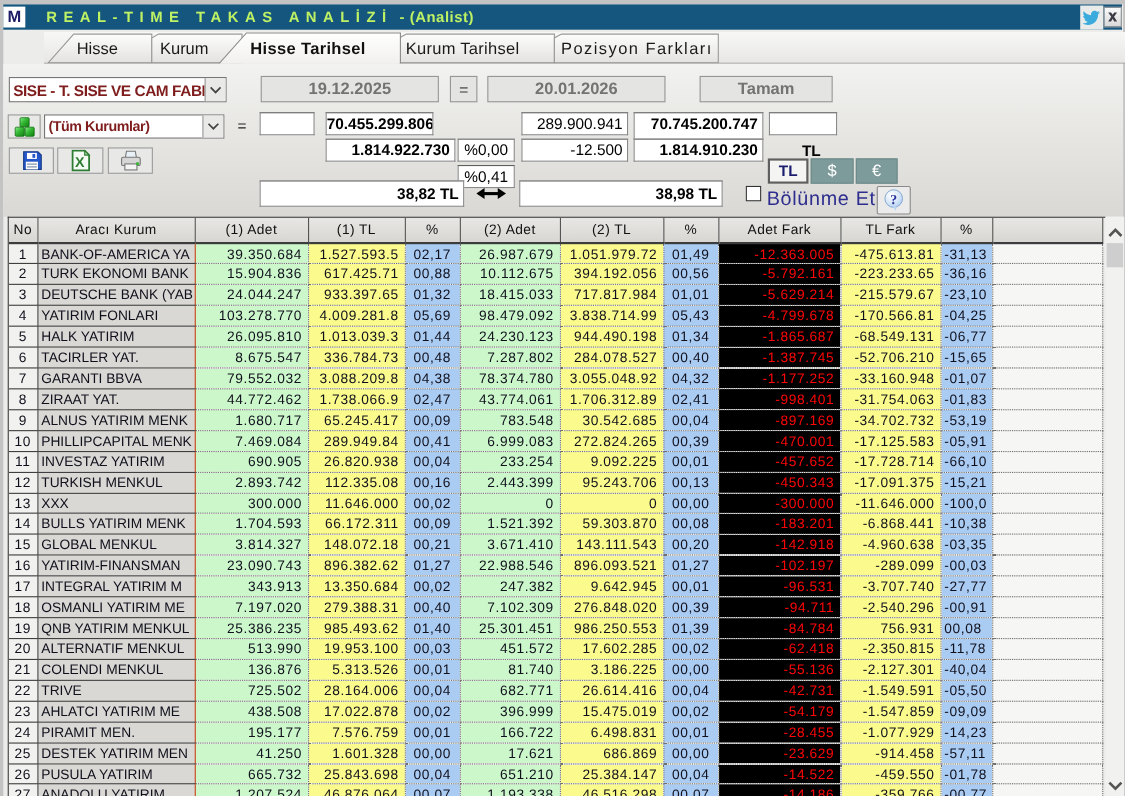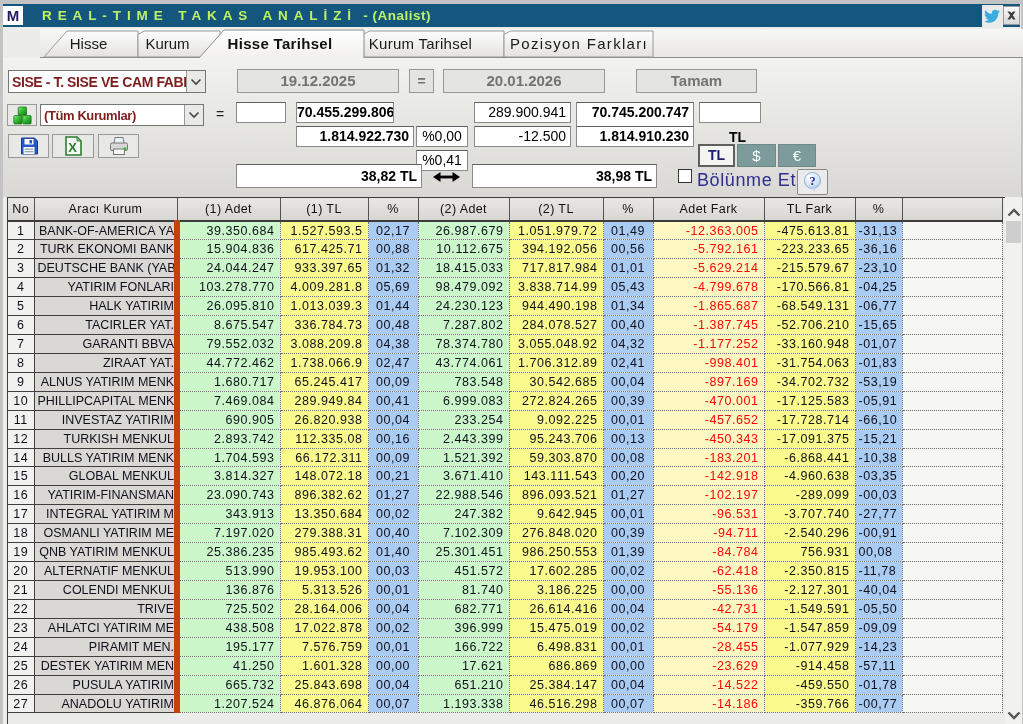--- a/index.html
+++ b/index.html
@@ -22,25 +22,25 @@
   .ibtn { position:absolute; background:#e8e8e6; border:1px solid #9a9a9a; display:flex; align-items:center; justify-content:center; }
   .combo { position:absolute; background:#fff; border:1px solid #767676; }
   .ctext { position:absolute; left:3px; top:50%; transform:translateY(-50%); font-size:14px; color:#7f1d1d; white-space:nowrap; letter-spacing:-0.4px;font-weight:bold; }
   .carrow { position:absolute; right:0; top:0; bottom:0; width:19px; background:#e9e9e7; border-left:1px solid #999; display:flex; align-items:center; justify-content:center; }
   #tblwrap { position:absolute; left:4px; top:193px; width:998px; height:640px; overflow:hidden; border-top:1px solid #3c3c3c; border-left:1px solid #3c3c3c; }
   table { border-collapse:collapse; table-layout:fixed; width:994px; }
   td,th { overflow:hidden; white-space:nowrap; font-weight:normal; }
   thead th { background:linear-gradient(#e8e7e5,#d7d6d2); border-right:1px solid #545454; border-bottom:2px solid #3c3c3c; font-size:12.5px; letter-spacing:0.4px; color:#111; height:23px; }
   tbody td { font-size:12.5px; letter-spacing:0.55px; color:#10101c; height:18.93px; border-right:1px dotted #707070; border-bottom:1px dotted #707070; padding:0; }
   tbody td.no { background:#f1f1ef; text-align:center; border-right:1px solid #3f3f3f; border-bottom:1px solid #3f3f3f; }
-  tbody td.nm { background:#d9d8d4; padding-left:3px; border-right:6px solid #c2410c; border-bottom:1px solid #3f3f3f; letter-spacing:0px;text-align:right; }
+  tbody td.nm { background:#d9d8d4; padding-left:3px; border-right:1px solid #c2410c; border-bottom:1px solid #3f3f3f; letter-spacing:0px; }
   td.g { background:#ccf7cb; }
   td.y { background:#fbfb8d; }
   td.bl { background:#aacbf2; }
-  td.w { background:#fef9c3; }
+  td.w { background:#000000; }
   td.e { background:#f6f6f5; }
   td.r { text-align:right; padding-right:5px; }
   td.c { text-align:center; }
   td.pf { text-align:left; padding-left:3px; }
   td.red { color:#ff0606; }
   #sbar { position:absolute; left:1002px; top:193px; width:17px; height:527px; background:#f1f1f0; }
 </style>
 </head>
 <body>
 <div id="win">
@@ -388,20 +388,34 @@
             <td class="bl c">00,16</td>
             <td class="g r">2.443.399</td>
             <td class="y r">95.243.706</td>
             <td class="bl c">00,13</td>
             <td class="w r red">-450.343</td>
             <td class="y r">-17.091.375</td>
             <td class="bl pf">-15,21</td>
             <td class="e"></td>
           </tr>
 <tr>
+            <td class="no">13</td>
+            <td class="nm">XXX</td>
+            <td class="g r">300.000</td>
+            <td class="y r">11.646.000</td>
+            <td class="bl c">00,02</td>
+            <td class="g r">0</td>
+            <td class="y r">0</td>
+            <td class="bl c">00,00</td>
+            <td class="w r red">-300.000</td>
+            <td class="y r">-11.646.000</td>
+            <td class="bl pf">-100,0</td>
+            <td class="e"></td>
+          </tr>
+<tr>
             <td class="no">14</td>
             <td class="nm">BULLS YATIRIM MENK</td>
             <td class="g r">1.704.593</td>
             <td class="y r">66.172.311</td>
             <td class="bl c">00,09</td>
             <td class="g r">1.521.392</td>
             <td class="y r">59.303.870</td>
             <td class="bl c">00,08</td>
             <td class="w r red">-183.201</td>
             <td class="y r">-6.868.441</td>

